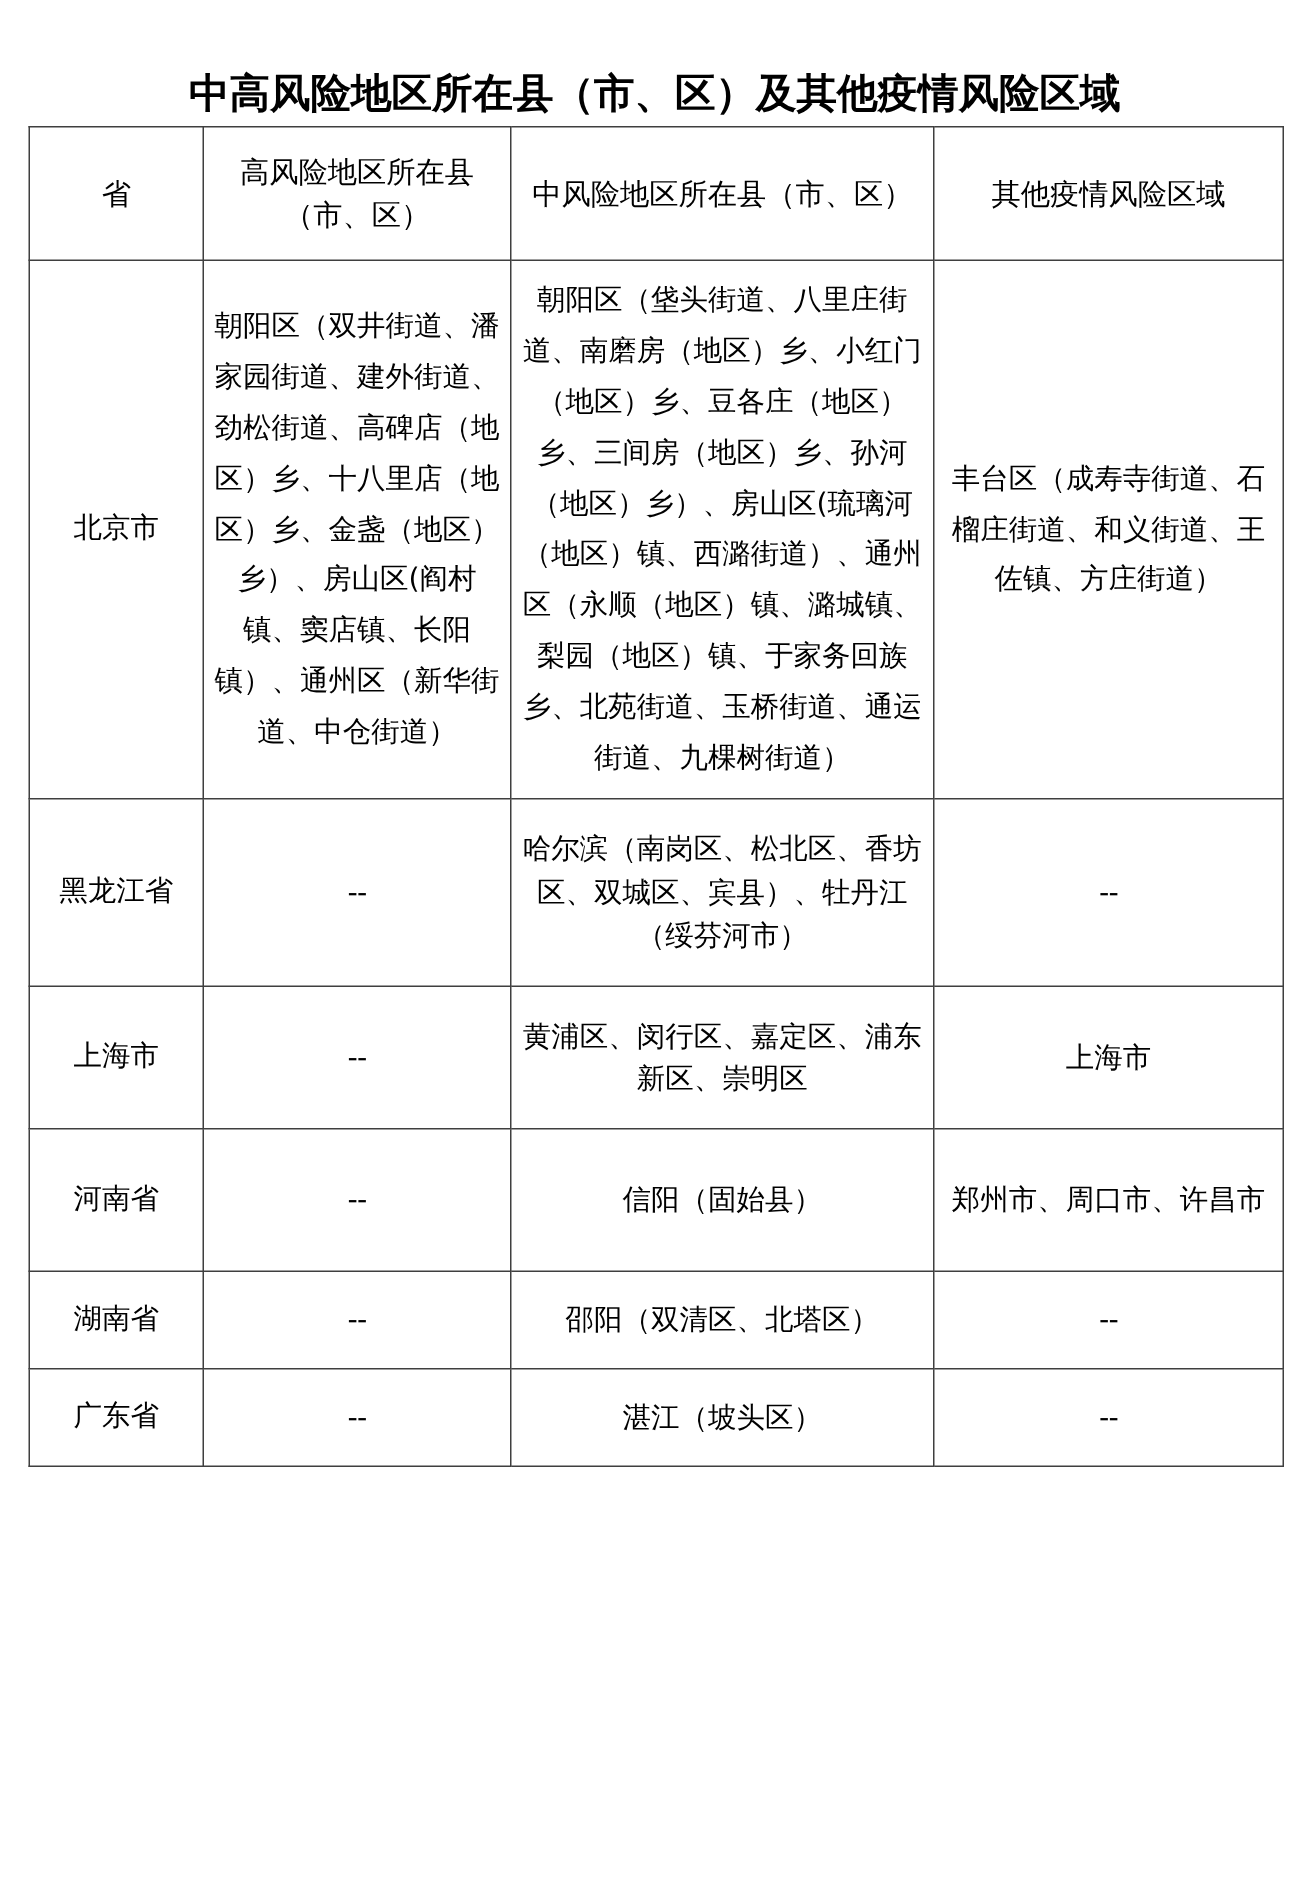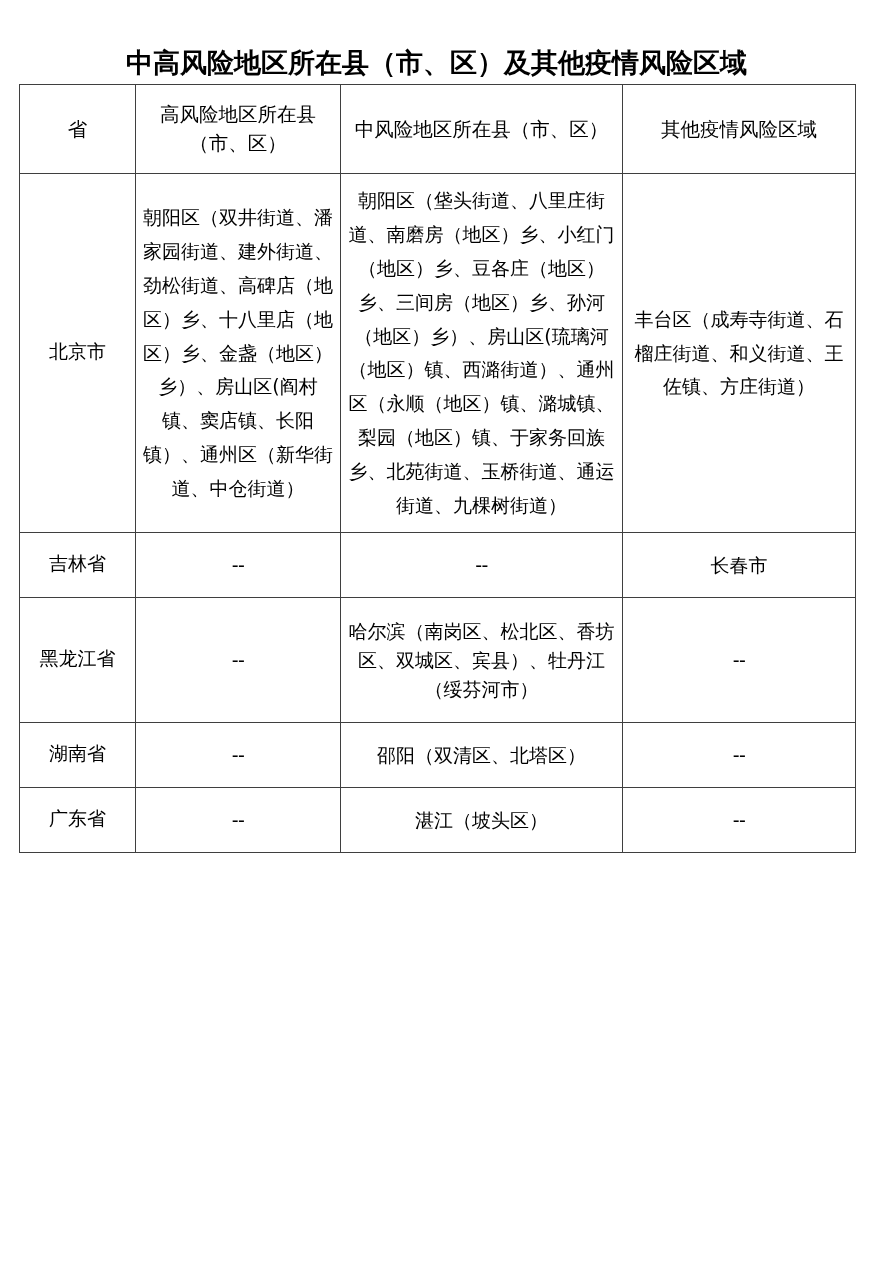--- a/index.html
+++ b/index.html
@@ -118,37 +118,43 @@
 
       <tr class="row-beijing">
         <td class="cell-prov">北京市</td>
         <td class="cell-high">朝阳区（双井街道、潘家园街道、建外街道、劲松街道、高碑店（地区）乡、十八里店（地区）乡、金盏（地区）乡）、房山区(阎村镇、窦店镇、长阳镇）、通州区（新华街道、中仓街道）</td>
         <td class="cell-mid">朝阳区（垡头街道、八里庄街道、南磨房（地区）乡、小红门（地区）乡、豆各庄（地区）乡、三间房（地区）乡、孙河（地区）乡）、房山区(琉璃河（地区）镇、西潞街道）、通州区（永顺（地区）镇、潞城镇、梨园（地区）镇、于家务回族乡、北苑街道、玉桥街道、通运街道、九棵树街道）</td>
         <td class="cell-other">丰台区（成寿寺街道、石榴庄街道、和义街道、王佐镇、方庄街道）</td>
       </tr>
 
 
 
-      <tr class="row-std">
-        <td class="cell-prov">吉林省</td>
-        <td class="cell-dash">--</td>
-        <td class="cell-dash">--</td>
-        <td class="cell-other">长春市</td>
-      </tr>
 
       <tr class="row-xtall">
         <td class="cell-prov">黑龙江省</td>
         <td class="cell-dash">--</td>
         <td class="cell-mid">哈尔滨（南岗区、松北区、香坊区、双城区、宾县）、牡丹江（绥芬河市）</td>
         <td class="cell-dash">--</td>
       </tr>
 
+      <tr class="row-tall">
+        <td class="cell-prov">上海市</td>
+        <td class="cell-dash">--</td>
+        <td class="cell-mid">黄浦区、闵行区、嘉定区、浦东新区、崇明区</td>
+        <td class="cell-other">上海市</td>
+      </tr>
 
 
 
+      <tr class="row-tall">
+        <td class="cell-prov">河南省</td>
+        <td class="cell-dash">--</td>
+        <td class="cell-mid">信阳（固始县）</td>
+        <td class="cell-other">郑州市、周口市、许昌市</td>
+      </tr>
 
       <tr class="row-std">
         <td class="cell-prov">湖南省</td>
         <td class="cell-dash">--</td>
         <td class="cell-mid">邵阳（双清区、北塔区）</td>
         <td class="cell-dash">--</td>
       </tr>
 
       <tr class="row-std">
         <td class="cell-prov">广东省</td>

